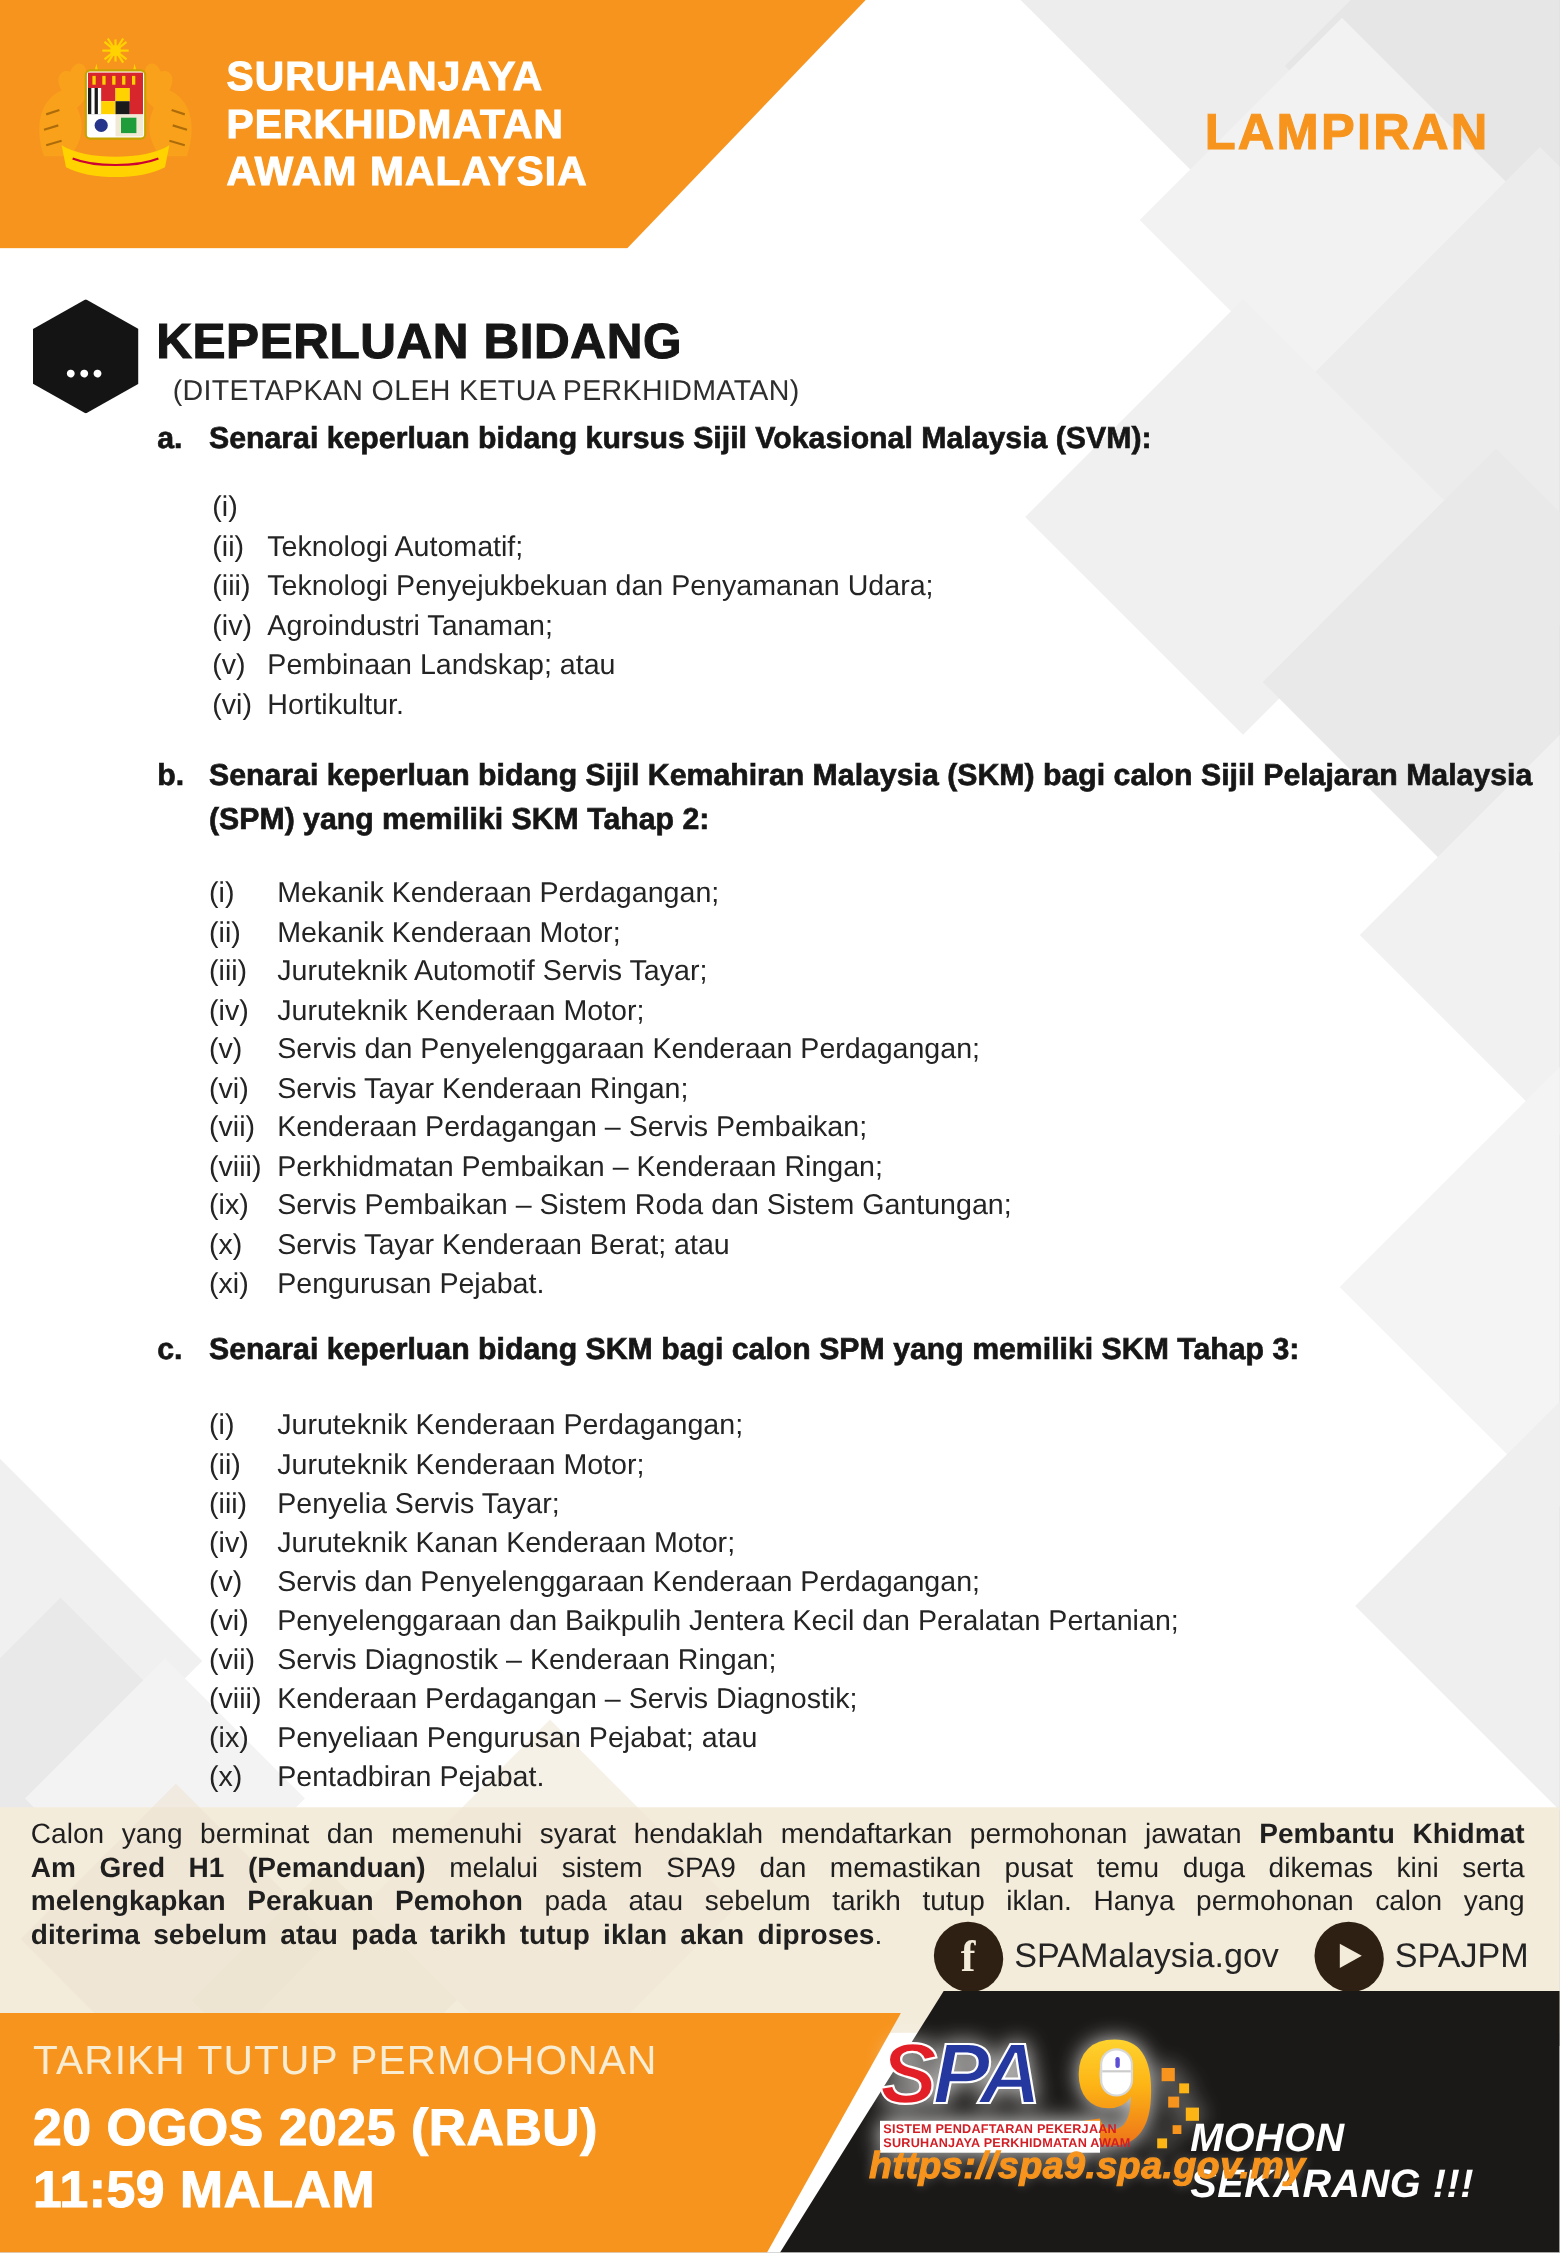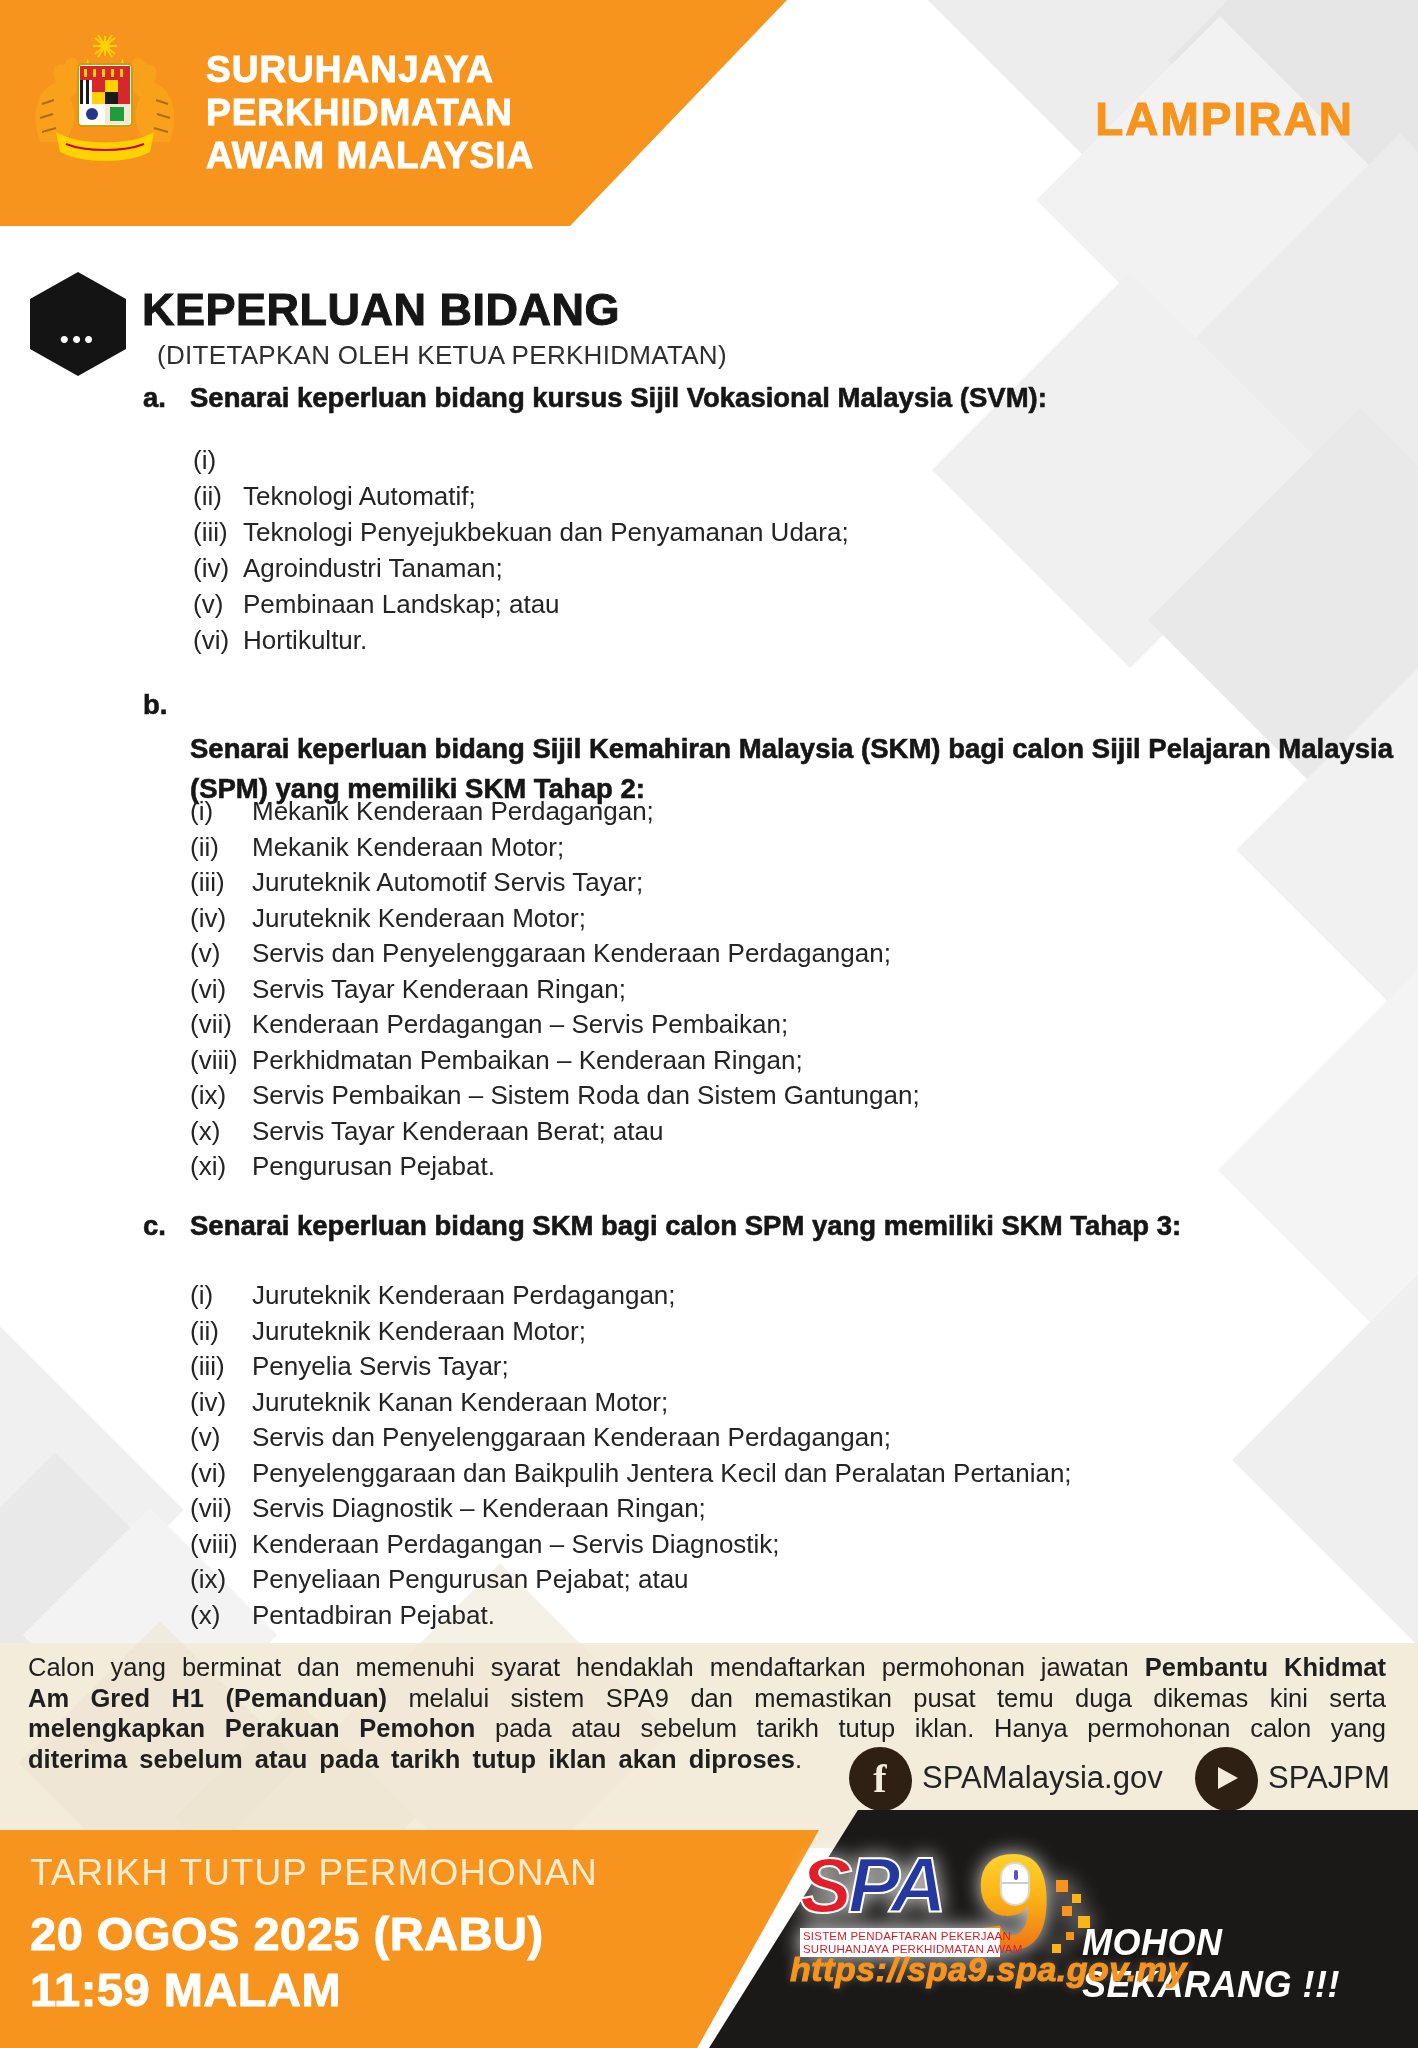--- a/index.html
+++ b/index.html
@@ -86,21 +86,21 @@
   .cta-url{left:790px;top:1950px;z-index:6;color:#F7941D;font-size:34px;font-weight:700;font-style:italic;
     letter-spacing:.5px;text-shadow:0 0 10px rgba(255,255,255,.35);}
 
   
   .spa9{left:800px;top:1840px;width:300px;height:150px;z-index:6;
     filter:drop-shadow(0 0 10px rgba(255,255,255,.85));}
   .spa-letters{position:absolute;left:0;top:6px;font-size:78px;font-weight:700;font-style:italic;
     letter-spacing:-4px;-webkit-text-stroke:2px #ffffff;line-height:78px;}
   .spa-s{color:#E21E26;} .spa-pa{color:#2438A0;}
   .spa-caption{position:absolute;left:0;top:88px;width:200px;background:#ffffff;color:#D21F26;
-    font-size:11.5px;font-weight:400;line-height:12.5px;padding:2px 3px;letter-spacing:.2px;white-space:nowrap;}
+    font-size:11.5px;font-weight:700;line-height:12.5px;padding:2px 3px;letter-spacing:.2px;white-space:nowrap;}
   .spa-nine{position:absolute;left:176px;top:-6px;font-size:136px;font-weight:700;line-height:136px;
     color:#F7941D;background:linear-gradient(180deg,#FFE13A 0%,#FDB515 45%,#E85C1A 100%);
     -webkit-background-clip:text;background-clip:text;-webkit-text-fill-color:transparent;}
   .mouse{position:absolute;left:200px;top:22px;width:30px;height:44px;background:#ffffff;
     border-radius:15px;border:2px solid #d8d8d8;}
   .mouse:before{content:"";position:absolute;left:12px;top:6px;width:4px;height:10px;background:#5b4fd4;border-radius:2px;}
   .mouse:after{content:"";position:absolute;left:0;right:0;top:18px;height:2px;background:#cccccc;}
   .pix{position:absolute;background:#F7941D;}
   .pix.y{background:#FDB515;}
 </style>
@@ -214,21 +214,21 @@
         <span class="li-txt">Pembinaan Landskap; atau</span>
       </div>
       <div class="li-row">
         <span class="li-num">(vi)</span>
         <span class="li-txt">Hortikultur.</span>
       </div>
     </div>
 
   <div class="h-row abs sbold" style="left:143px;top:685px;width:1250px;">
     <span class="h-label">b.</span>
-    <span class="h-text" style="flex:1;margin-top:44px;">Senarai keperluan bidang Sijil Kemahiran Malaysia (SKM) bagi calon Sijil Pelajaran Malaysia (SPM) yang memiliki SKM Tahap 2:</span>
+    <span class="h-text" style="flex:1;">Senarai keperluan bidang Sijil Kemahiran Malaysia (SKM) bagi calon Sijil Pelajaran Malaysia (SPM) yang memiliki SKM Tahap 2:</span>
   </div>
   <div class="list list-bc abs" style="left:190px;top:794px;width:1210px;">
       <div class="li-row">
         <span class="li-num">(i)</span>
         <span class="li-txt">Mekanik Kenderaan Perdagangan;</span>
       </div>
       <div class="li-row">
         <span class="li-num">(ii)</span>
         <span class="li-txt">Mekanik Kenderaan Motor;</span>
       </div>

